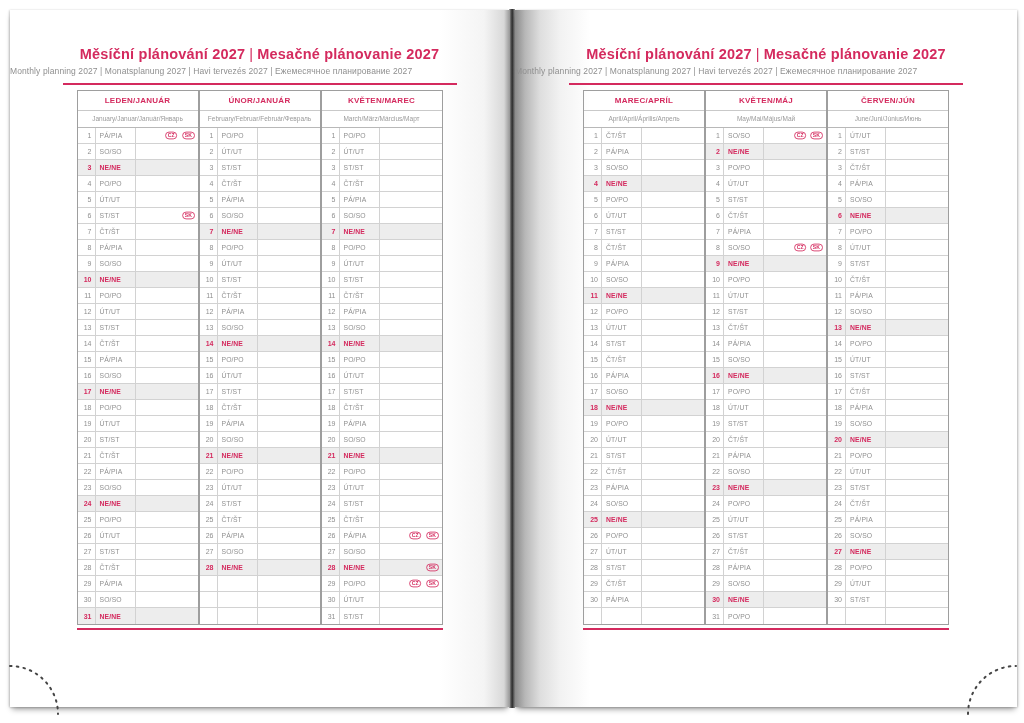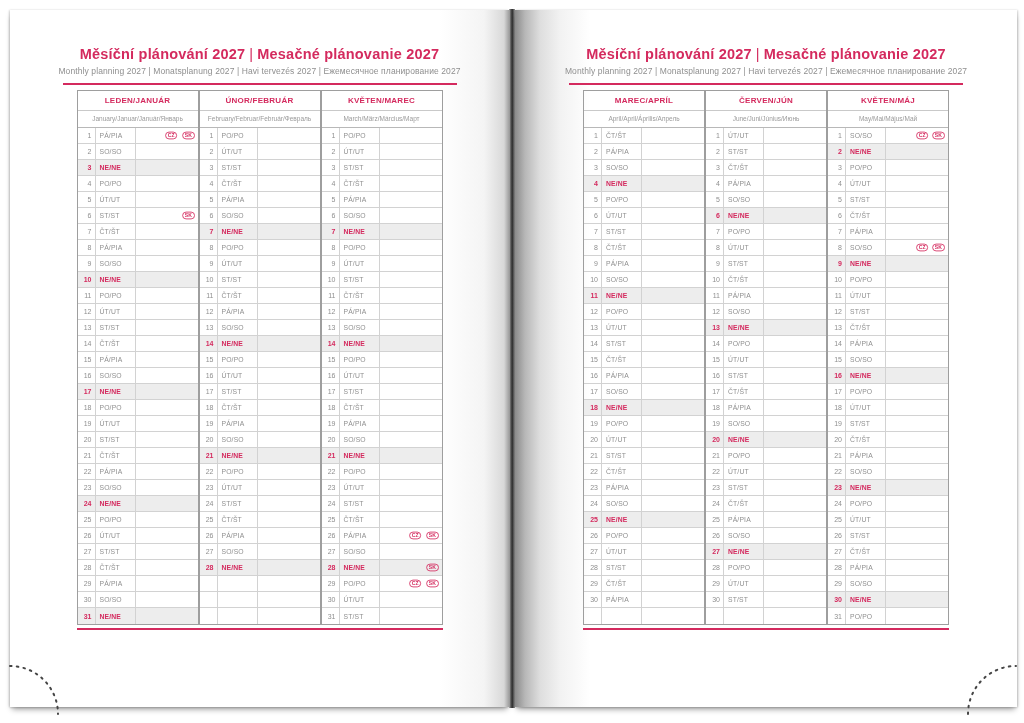--- a/index.html
+++ b/index.html
@@ -40,21 +40,21 @@
   .page-inner{position:relative;padding-top:36px;}
 
   .title{
     margin:0;text-align:center;
     color:var(--accent);
     font-size:14.5px;font-weight:bold;letter-spacing:.2px;
     line-height:16px;
   }
   .title .sep{font-weight:normal;padding:0 4px;}
   .subtitle{
-    text-align:center;color:var(--muted);
+    color:var(--muted);
     font-size:8.5px;line-height:10px;margin-top:4px;letter-spacing:.1px;
   }
   .title-rule{
     width:394px;height:2px;background:var(--accent);
     margin:7px auto 5px auto;
   }
 
   .months{display:flex;justify-content:center;gap:0;}
   .month-wrap{width:122px;}
   table.month{
@@ -293,21 +293,21 @@
     </div>
           <div class="month-wrap">
       <table class="month">
         <colgroup>
                 <col class="c-num">
                 <col class="c-dow">
                 <col class="c-note">
               </colgroup>
         <thead>
           <tr>
-                  <th colspan="3" class="mname">ÚNOR/FEBRUÁR</th>
+                  <th colspan="3" class="mname">ÚNOR/JANUÁR</th>
                 </tr>
           <tr>
                   <th colspan="3" class="msub">February/Februar/Február/Февраль</th>
                 </tr>
         </thead>
         <tbody>
                 <tr class="day-row">
     <td class="num">1</td>
     <td class="dow">PO/PO</td>
     <td class="note"></td>
@@ -830,355 +830,355 @@
     </div>
           <div class="month-wrap">
       <table class="month">
         <colgroup>
                 <col class="c-num">
                 <col class="c-dow">
                 <col class="c-note">
               </colgroup>
         <thead>
           <tr>
-                  <th colspan="3" class="mname">ČERVEN/JÚN</th>
+                  <th colspan="3" class="mname">KVĚTEN/MÁJ</th>
                 </tr>
           <tr>
-                  <th colspan="3" class="msub">June/Juni/Június/Июнь</th>
+                  <th colspan="3" class="msub">May/Mai/Május/Май</th>
                 </tr>
         </thead>
         <tbody>
                 <tr class="day-row">
     <td class="num">1</td>
-    <td class="dow">ÚT/UT</td>
-    <td class="note"></td>
-  </tr>
-                <tr class="day-row">
+    <td class="dow">SO/SO</td>
+    <td class="note"><span class="badge">CZ</span><span class="badge">SK</span></td>
+  </tr>
+                <tr class="day-row sunday">
     <td class="num">2</td>
-    <td class="dow">ST/ST</td>
+    <td class="dow">NE/NE</td>
     <td class="note"></td>
   </tr>
                 <tr class="day-row">
     <td class="num">3</td>
-    <td class="dow">ČT/ŠT</td>
+    <td class="dow">PO/PO</td>
     <td class="note"></td>
   </tr>
                 <tr class="day-row">
     <td class="num">4</td>
-    <td class="dow">PÁ/PIA</td>
+    <td class="dow">ÚT/UT</td>
     <td class="note"></td>
   </tr>
                 <tr class="day-row">
     <td class="num">5</td>
-    <td class="dow">SO/SO</td>
-    <td class="note"></td>
-  </tr>
-                <tr class="day-row sunday">
+    <td class="dow">ST/ST</td>
+    <td class="note"></td>
+  </tr>
+                <tr class="day-row">
     <td class="num">6</td>
-    <td class="dow">NE/NE</td>
+    <td class="dow">ČT/ŠT</td>
     <td class="note"></td>
   </tr>
                 <tr class="day-row">
     <td class="num">7</td>
-    <td class="dow">PO/PO</td>
+    <td class="dow">PÁ/PIA</td>
     <td class="note"></td>
   </tr>
                 <tr class="day-row">
     <td class="num">8</td>
-    <td class="dow">ÚT/UT</td>
-    <td class="note"></td>
-  </tr>
-                <tr class="day-row">
+    <td class="dow">SO/SO</td>
+    <td class="note"><span class="badge">CZ</span><span class="badge">SK</span></td>
+  </tr>
+                <tr class="day-row sunday">
     <td class="num">9</td>
-    <td class="dow">ST/ST</td>
+    <td class="dow">NE/NE</td>
     <td class="note"></td>
   </tr>
                 <tr class="day-row">
     <td class="num">10</td>
-    <td class="dow">ČT/ŠT</td>
+    <td class="dow">PO/PO</td>
     <td class="note"></td>
   </tr>
                 <tr class="day-row">
     <td class="num">11</td>
-    <td class="dow">PÁ/PIA</td>
+    <td class="dow">ÚT/UT</td>
     <td class="note"></td>
   </tr>
                 <tr class="day-row">
     <td class="num">12</td>
-    <td class="dow">SO/SO</td>
-    <td class="note"></td>
-  </tr>
-                <tr class="day-row sunday">
+    <td class="dow">ST/ST</td>
+    <td class="note"></td>
+  </tr>
+                <tr class="day-row">
     <td class="num">13</td>
-    <td class="dow">NE/NE</td>
+    <td class="dow">ČT/ŠT</td>
     <td class="note"></td>
   </tr>
                 <tr class="day-row">
     <td class="num">14</td>
-    <td class="dow">PO/PO</td>
+    <td class="dow">PÁ/PIA</td>
     <td class="note"></td>
   </tr>
                 <tr class="day-row">
     <td class="num">15</td>
-    <td class="dow">ÚT/UT</td>
-    <td class="note"></td>
-  </tr>
-                <tr class="day-row">
+    <td class="dow">SO/SO</td>
+    <td class="note"></td>
+  </tr>
+                <tr class="day-row sunday">
     <td class="num">16</td>
-    <td class="dow">ST/ST</td>
+    <td class="dow">NE/NE</td>
     <td class="note"></td>
   </tr>
                 <tr class="day-row">
     <td class="num">17</td>
-    <td class="dow">ČT/ŠT</td>
+    <td class="dow">PO/PO</td>
     <td class="note"></td>
   </tr>
                 <tr class="day-row">
     <td class="num">18</td>
-    <td class="dow">PÁ/PIA</td>
+    <td class="dow">ÚT/UT</td>
     <td class="note"></td>
   </tr>
                 <tr class="day-row">
     <td class="num">19</td>
-    <td class="dow">SO/SO</td>
-    <td class="note"></td>
-  </tr>
-                <tr class="day-row sunday">
+    <td class="dow">ST/ST</td>
+    <td class="note"></td>
+  </tr>
+                <tr class="day-row">
     <td class="num">20</td>
-    <td class="dow">NE/NE</td>
+    <td class="dow">ČT/ŠT</td>
     <td class="note"></td>
   </tr>
                 <tr class="day-row">
     <td class="num">21</td>
-    <td class="dow">PO/PO</td>
+    <td class="dow">PÁ/PIA</td>
     <td class="note"></td>
   </tr>
                 <tr class="day-row">
     <td class="num">22</td>
-    <td class="dow">ÚT/UT</td>
-    <td class="note"></td>
-  </tr>
-                <tr class="day-row">
+    <td class="dow">SO/SO</td>
+    <td class="note"></td>
+  </tr>
+                <tr class="day-row sunday">
     <td class="num">23</td>
-    <td class="dow">ST/ST</td>
+    <td class="dow">NE/NE</td>
     <td class="note"></td>
   </tr>
                 <tr class="day-row">
     <td class="num">24</td>
-    <td class="dow">ČT/ŠT</td>
+    <td class="dow">PO/PO</td>
     <td class="note"></td>
   </tr>
                 <tr class="day-row">
     <td class="num">25</td>
-    <td class="dow">PÁ/PIA</td>
+    <td class="dow">ÚT/UT</td>
     <td class="note"></td>
   </tr>
                 <tr class="day-row">
     <td class="num">26</td>
-    <td class="dow">SO/SO</td>
-    <td class="note"></td>
-  </tr>
-                <tr class="day-row sunday">
+    <td class="dow">ST/ST</td>
+    <td class="note"></td>
+  </tr>
+                <tr class="day-row">
     <td class="num">27</td>
-    <td class="dow">NE/NE</td>
+    <td class="dow">ČT/ŠT</td>
     <td class="note"></td>
   </tr>
                 <tr class="day-row">
     <td class="num">28</td>
-    <td class="dow">PO/PO</td>
+    <td class="dow">PÁ/PIA</td>
     <td class="note"></td>
   </tr>
                 <tr class="day-row">
     <td class="num">29</td>
-    <td class="dow">ÚT/UT</td>
-    <td class="note"></td>
-  </tr>
-                <tr class="day-row">
+    <td class="dow">SO/SO</td>
+    <td class="note"></td>
+  </tr>
+                <tr class="day-row sunday">
     <td class="num">30</td>
-    <td class="dow">ST/ST</td>
-    <td class="note"></td>
-  </tr>
-                <tr class="day-row blank">
-    <td class="num"></td>
-    <td class="dow"></td>
+    <td class="dow">NE/NE</td>
+    <td class="note"></td>
+  </tr>
+                <tr class="day-row">
+    <td class="num">31</td>
+    <td class="dow">PO/PO</td>
     <td class="note"></td>
   </tr>
               </tbody>
       </table>
       <div class="month-underline"></div>
     </div>
           <div class="month-wrap">
       <table class="month">
         <colgroup>
                 <col class="c-num">
                 <col class="c-dow">
                 <col class="c-note">
               </colgroup>
         <thead>
           <tr>
-                  <th colspan="3" class="mname">KVĚTEN/MÁJ</th>
+                  <th colspan="3" class="mname">ČERVEN/JÚN</th>
                 </tr>
           <tr>
-                  <th colspan="3" class="msub">May/Mai/Május/Май</th>
+                  <th colspan="3" class="msub">June/Juni/Június/Июнь</th>
                 </tr>
         </thead>
         <tbody>
                 <tr class="day-row">
     <td class="num">1</td>
-    <td class="dow">SO/SO</td>
-    <td class="note"><span class="badge">CZ</span><span class="badge">SK</span></td>
-  </tr>
-                <tr class="day-row sunday">
+    <td class="dow">ÚT/UT</td>
+    <td class="note"></td>
+  </tr>
+                <tr class="day-row">
     <td class="num">2</td>
-    <td class="dow">NE/NE</td>
+    <td class="dow">ST/ST</td>
     <td class="note"></td>
   </tr>
                 <tr class="day-row">
     <td class="num">3</td>
-    <td class="dow">PO/PO</td>
+    <td class="dow">ČT/ŠT</td>
     <td class="note"></td>
   </tr>
                 <tr class="day-row">
     <td class="num">4</td>
-    <td class="dow">ÚT/UT</td>
+    <td class="dow">PÁ/PIA</td>
     <td class="note"></td>
   </tr>
                 <tr class="day-row">
     <td class="num">5</td>
-    <td class="dow">ST/ST</td>
-    <td class="note"></td>
-  </tr>
-                <tr class="day-row">
+    <td class="dow">SO/SO</td>
+    <td class="note"></td>
+  </tr>
+                <tr class="day-row sunday">
     <td class="num">6</td>
-    <td class="dow">ČT/ŠT</td>
+    <td class="dow">NE/NE</td>
     <td class="note"></td>
   </tr>
                 <tr class="day-row">
     <td class="num">7</td>
-    <td class="dow">PÁ/PIA</td>
+    <td class="dow">PO/PO</td>
     <td class="note"></td>
   </tr>
                 <tr class="day-row">
     <td class="num">8</td>
-    <td class="dow">SO/SO</td>
-    <td class="note"><span class="badge">CZ</span><span class="badge">SK</span></td>
-  </tr>
-                <tr class="day-row sunday">
+    <td class="dow">ÚT/UT</td>
+    <td class="note"></td>
+  </tr>
+                <tr class="day-row">
     <td class="num">9</td>
-    <td class="dow">NE/NE</td>
+    <td class="dow">ST/ST</td>
     <td class="note"></td>
   </tr>
                 <tr class="day-row">
     <td class="num">10</td>
-    <td class="dow">PO/PO</td>
+    <td class="dow">ČT/ŠT</td>
     <td class="note"></td>
   </tr>
                 <tr class="day-row">
     <td class="num">11</td>
-    <td class="dow">ÚT/UT</td>
+    <td class="dow">PÁ/PIA</td>
     <td class="note"></td>
   </tr>
                 <tr class="day-row">
     <td class="num">12</td>
-    <td class="dow">ST/ST</td>
-    <td class="note"></td>
-  </tr>
-                <tr class="day-row">
+    <td class="dow">SO/SO</td>
+    <td class="note"></td>
+  </tr>
+                <tr class="day-row sunday">
     <td class="num">13</td>
-    <td class="dow">ČT/ŠT</td>
+    <td class="dow">NE/NE</td>
     <td class="note"></td>
   </tr>
                 <tr class="day-row">
     <td class="num">14</td>
-    <td class="dow">PÁ/PIA</td>
+    <td class="dow">PO/PO</td>
     <td class="note"></td>
   </tr>
                 <tr class="day-row">
     <td class="num">15</td>
-    <td class="dow">SO/SO</td>
-    <td class="note"></td>
-  </tr>
-                <tr class="day-row sunday">
+    <td class="dow">ÚT/UT</td>
+    <td class="note"></td>
+  </tr>
+                <tr class="day-row">
     <td class="num">16</td>
-    <td class="dow">NE/NE</td>
+    <td class="dow">ST/ST</td>
     <td class="note"></td>
   </tr>
                 <tr class="day-row">
     <td class="num">17</td>
-    <td class="dow">PO/PO</td>
+    <td class="dow">ČT/ŠT</td>
     <td class="note"></td>
   </tr>
                 <tr class="day-row">
     <td class="num">18</td>
-    <td class="dow">ÚT/UT</td>
+    <td class="dow">PÁ/PIA</td>
     <td class="note"></td>
   </tr>
                 <tr class="day-row">
     <td class="num">19</td>
-    <td class="dow">ST/ST</td>
-    <td class="note"></td>
-  </tr>
-                <tr class="day-row">
+    <td class="dow">SO/SO</td>
+    <td class="note"></td>
+  </tr>
+                <tr class="day-row sunday">
     <td class="num">20</td>
-    <td class="dow">ČT/ŠT</td>
+    <td class="dow">NE/NE</td>
     <td class="note"></td>
   </tr>
                 <tr class="day-row">
     <td class="num">21</td>
-    <td class="dow">PÁ/PIA</td>
+    <td class="dow">PO/PO</td>
     <td class="note"></td>
   </tr>
                 <tr class="day-row">
     <td class="num">22</td>
-    <td class="dow">SO/SO</td>
-    <td class="note"></td>
-  </tr>
-                <tr class="day-row sunday">
+    <td class="dow">ÚT/UT</td>
+    <td class="note"></td>
+  </tr>
+                <tr class="day-row">
     <td class="num">23</td>
-    <td class="dow">NE/NE</td>
+    <td class="dow">ST/ST</td>
     <td class="note"></td>
   </tr>
                 <tr class="day-row">
     <td class="num">24</td>
-    <td class="dow">PO/PO</td>
+    <td class="dow">ČT/ŠT</td>
     <td class="note"></td>
   </tr>
                 <tr class="day-row">
     <td class="num">25</td>
-    <td class="dow">ÚT/UT</td>
+    <td class="dow">PÁ/PIA</td>
     <td class="note"></td>
   </tr>
                 <tr class="day-row">
     <td class="num">26</td>
-    <td class="dow">ST/ST</td>
-    <td class="note"></td>
-  </tr>
-                <tr class="day-row">
+    <td class="dow">SO/SO</td>
+    <td class="note"></td>
+  </tr>
+                <tr class="day-row sunday">
     <td class="num">27</td>
-    <td class="dow">ČT/ŠT</td>
+    <td class="dow">NE/NE</td>
     <td class="note"></td>
   </tr>
                 <tr class="day-row">
     <td class="num">28</td>
-    <td class="dow">PÁ/PIA</td>
+    <td class="dow">PO/PO</td>
     <td class="note"></td>
   </tr>
                 <tr class="day-row">
     <td class="num">29</td>
-    <td class="dow">SO/SO</td>
-    <td class="note"></td>
-  </tr>
-                <tr class="day-row sunday">
+    <td class="dow">ÚT/UT</td>
+    <td class="note"></td>
+  </tr>
+                <tr class="day-row">
     <td class="num">30</td>
-    <td class="dow">NE/NE</td>
-    <td class="note"></td>
-  </tr>
-                <tr class="day-row">
-    <td class="num">31</td>
-    <td class="dow">PO/PO</td>
+    <td class="dow">ST/ST</td>
+    <td class="note"></td>
+  </tr>
+                <tr class="day-row blank">
+    <td class="num"></td>
+    <td class="dow"></td>
     <td class="note"></td>
   </tr>
               </tbody>
       </table>
       <div class="month-underline"></div>
     </div>
         </div>
     </div>
   </div>
 

